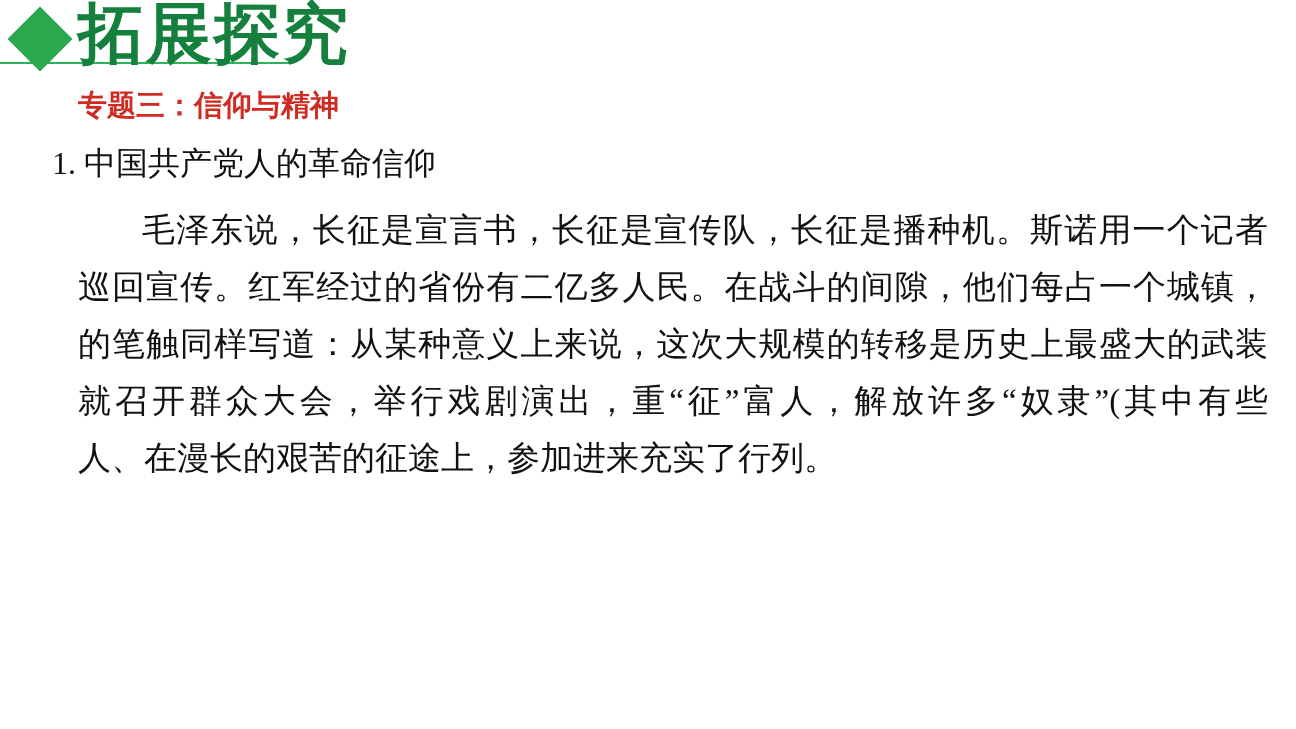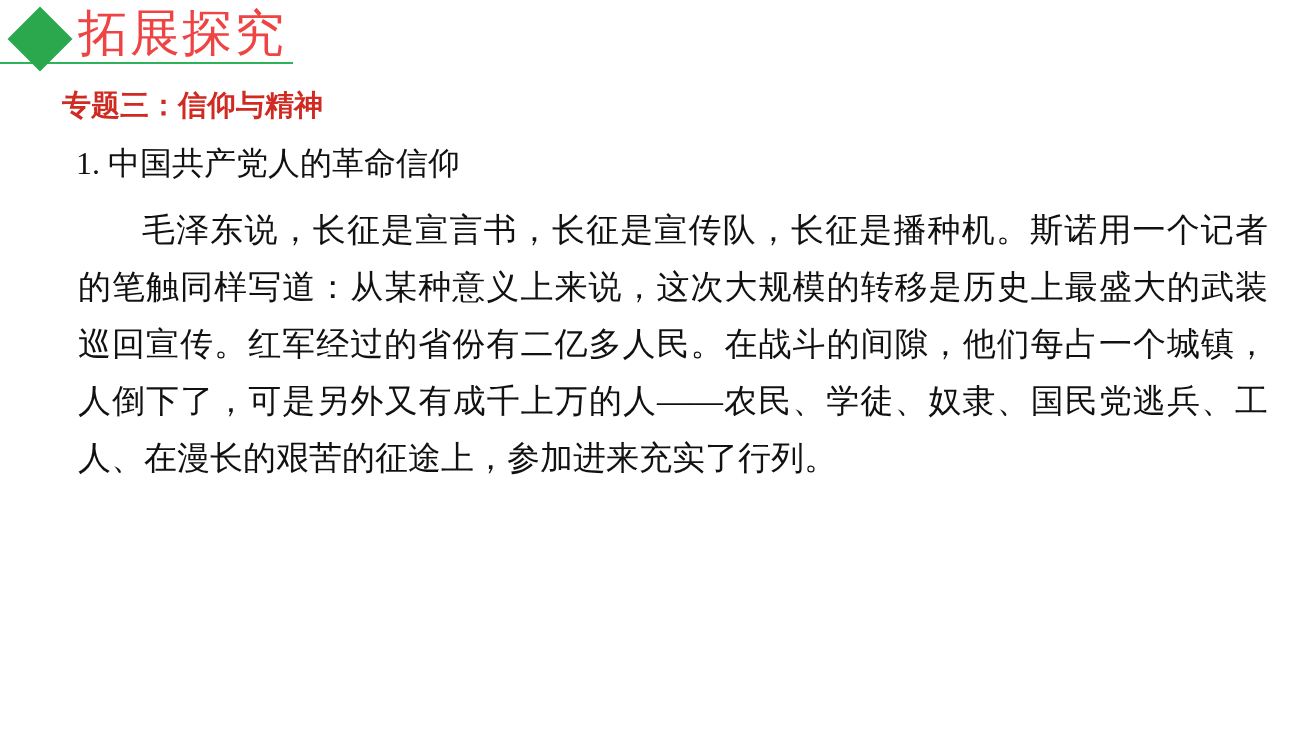--- a/index.html
+++ b/index.html
@@ -32,41 +32,41 @@
     position: absolute;
     left: 17px; top: 16px;
     width: 46px; height: 46px;
     background: var(--accent_green);
     transform: rotate(45deg);
   }
   .page-title {
     position: absolute;
     left: 78px; top: 6px;
     font-family: "Liberation Sans", sans-serif;
-    font-weight: 400;
-    font-size: 50px;
+    font-weight: 700;
+    font-size: 66px;
     line-height: 54px;
     letter-spacing: 2px;
-    color: #ef4444;
+    color: #15803d;
     white-space: nowrap;
   }
   .subtitle {
     position: absolute;
-    left: 62px; top: 86px;
+    left: 78px; top: 86px;
     font-family: "Liberation Sans", sans-serif;
     font-weight: 700;
     font-size: 29px;
     line-height: 38px;
     color: var(--subtitle_red);
     white-space: nowrap;
   }
   
   .section-heading {
     position: absolute;
-    left: 76px; top: 142px;
+    left: 52px; top: 142px;
     font-size: 32px;
     line-height: 42px;
     color: var(--text_black);
     white-space: nowrap;
   }
   .paragraph {
     position: absolute;
     left: 78px; top: 202px;
     width: 1190px;
     font-size: 33px;
@@ -92,19 +92,19 @@
   <span class="diamond"></span>
 
   <h1 class="page-title">拓展探究</h1>
 
   <h2 class="subtitle">专题三：信仰与精神</h2>
 
   <div class="section-heading">1. 中国共产党人的革命信仰</div>
 
   <div class="paragraph">
     <div class="para-line first">毛泽东说，长征是宣言书，长征是宣传队，长征是播种机。斯诺用一个记者</div>
+    <div class="para-line">巡回宣传。红军经过的省份有二亿多人民。在战斗的间隙，他们每占一个城镇，</div>
     <div class="para-line">的笔触同样写道：从某种意义上来说，这次大规模的转移是历史上最盛大的武装</div>
-    <div class="para-line">巡回宣传。红军经过的省份有二亿多人民。在战斗的间隙，他们每占一个城镇，</div>
-    <div class="para-line">人倒下了，可是另外又有成千上万的人——农民、学徒、奴隶、国民党逃兵、工</div>
+    <div class="para-line">就召开群众大会，举行戏剧演出，重“征”富人，解放许多“奴隶”(其中有些</div>
     <div class="para-line last">人、在漫长的艰苦的征途上，参加进来充实了行列。</div>
   </div>
 
 </div>
 
 </body></html>

